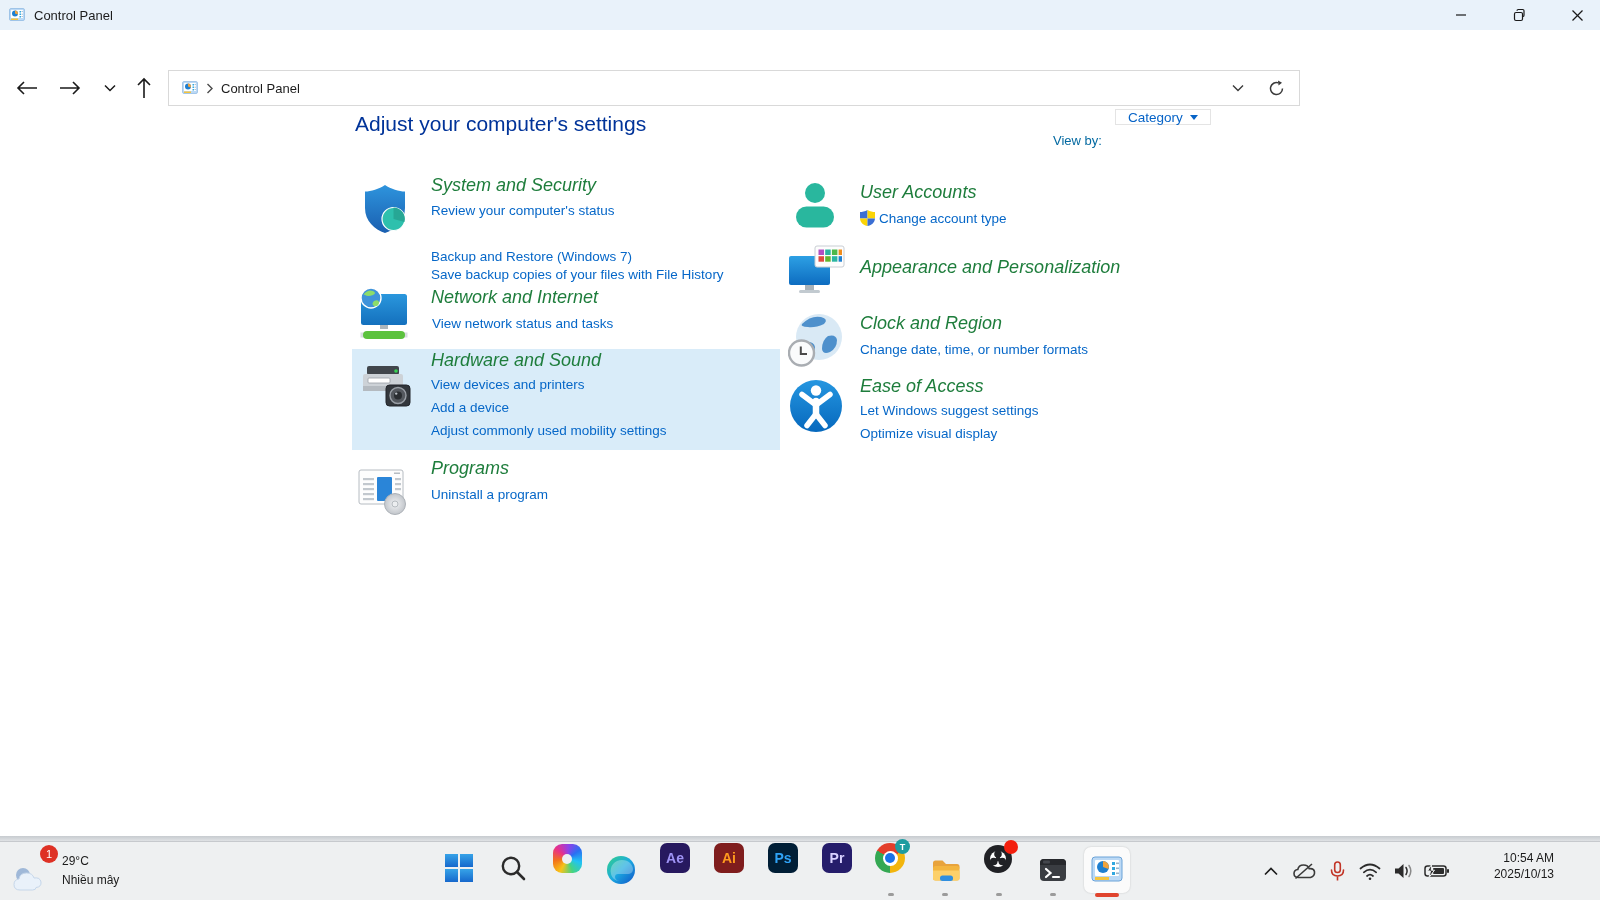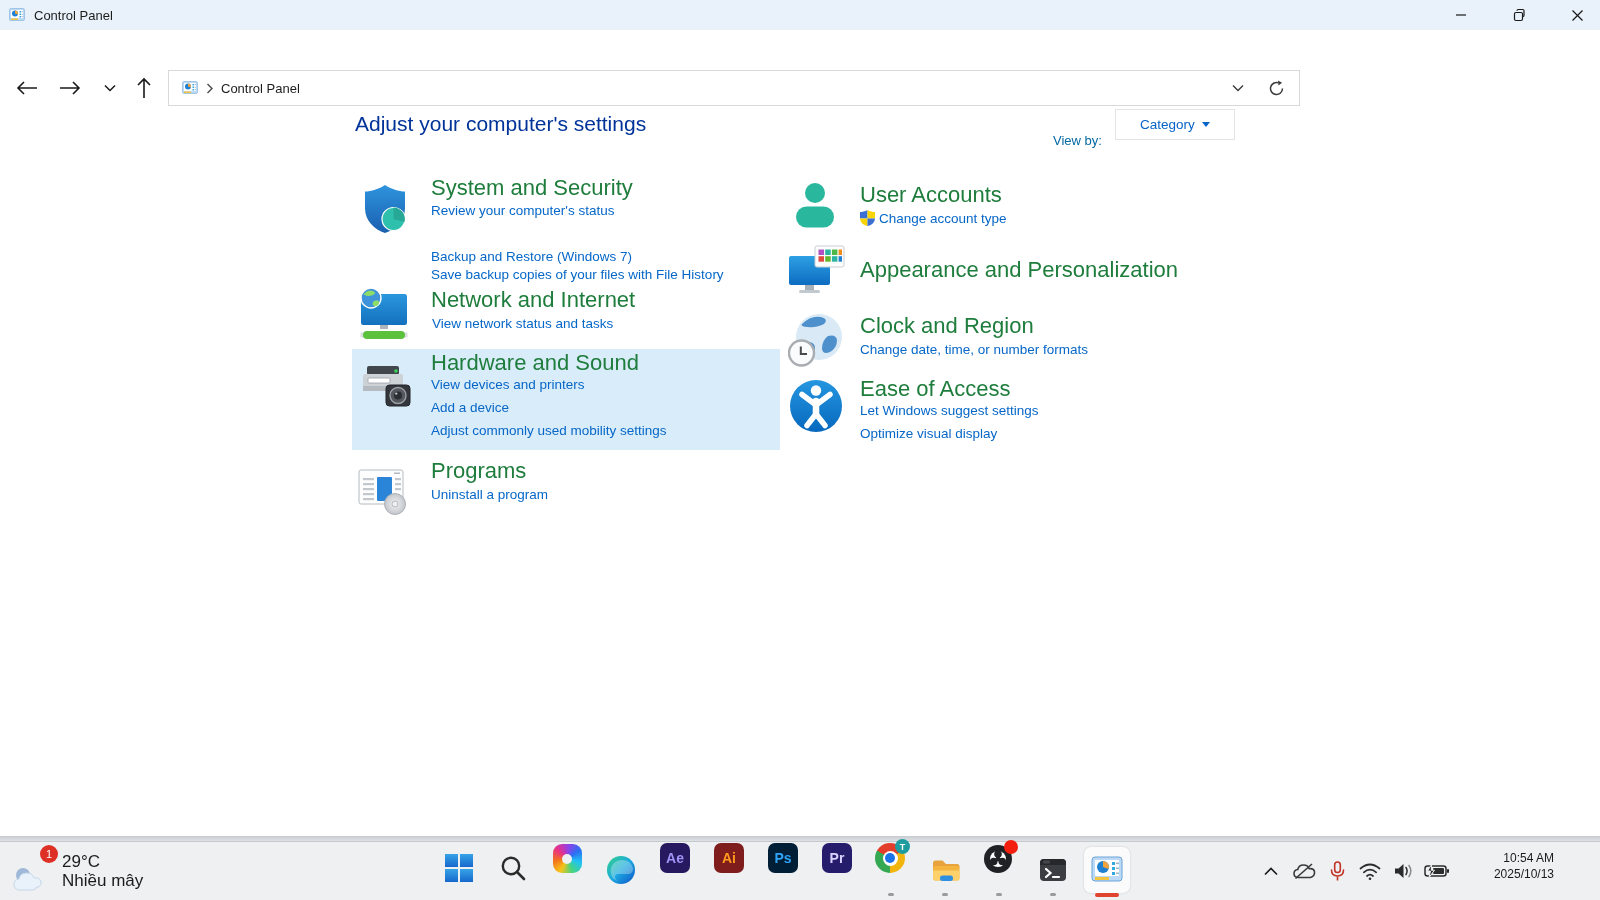--- a/index.html
+++ b/index.html
@@ -24,42 +24,42 @@
   #addr-dd { position:absolute; right:44px; top:0; width:34px; height:34px; display:flex; align-items:center; justify-content:center; }
   #addr-refresh { position:absolute; right:6px; top:0; width:34px; height:34px; display:flex; align-items:center; justify-content:center; }
   #searchbox { position:absolute; left:1310px; top:40px; width:246px; height:36px; border:1px solid #d9d9d9; background:#fff; }
   #searchbox input { width:200px; height:32px; border:0; outline:0; margin-left:11px; font-size:13px; font-family:"Liberation Sans",sans-serif; color:#1c1c1c; }
   #searchbox input::placeholder { color:#767676; }
   #search-ico { position:absolute; right:9px; top:9px; }
 
   
   #page-heading { position:absolute; left:355px; top:112px; font-size:21px; font-weight:400; color:#003399; }
   #viewby-label { position:absolute; left:1053px; top:133px; font-size:13px; color:#0369a1; }
-  #viewby-btn { position:absolute; left:1115px; top:109px; height:31px; padding:0 24px; border:1px solid #e4e4e4; background:#fff; display:flex; align-items:center; gap:7px; }
+  #viewby-btn { position:absolute; left:1115px; top:109px; height:16px; padding:0 12px; border:1px solid #e4e4e4; background:#fff; display:flex; align-items:center; gap:7px; }
   #viewby-value { font-size:13.5px; color:#0663c7; }
   .caret-down { width:0; height:0; border-left:4px solid transparent; border-right:4px solid transparent; border-top:5px solid #0663c7; }
 
   #hl-hardware { position:absolute; left:352px; top:349px; width:428px; height:101px; background:#d9ecf9; }
 
   .cat { position:absolute; }
   .cat .cicon { position:absolute; }
-  .cat .ctitle { position:absolute; font-size:22px; color:#1e7d3c; text-decoration:none; white-space:nowrap; }
+  .cat .ctitle { position:absolute; font-size:18px; color:#1e7d3c; text-decoration:none; white-space:nowrap;font-style:italic; }
   .cat .clink { position:absolute; font-size:13.5px; color:#0667c8; text-decoration:none; white-space:nowrap; }
   .uac-row { position:absolute; display:flex; align-items:center; gap:4px; }
   .uac-row .clink2 { font-size:13.5px; color:#0667c8; text-decoration:none; white-space:nowrap; }
 
   
   #desktop-strip { position:absolute; left:0; top:836px; width:1600px; height:5px; background:linear-gradient(#c7cbcf,#dfe2e5); }
   #taskbar { position:absolute; left:0; top:841px; width:1600px; height:59px; background:#eef0f1; border-top:1px solid #c6c9cd; }
 
   #weather { position:absolute; left:12px; top:2px; display:flex; align-items:center; height:54px; }
   #weather .wicon { position:relative; width:44px; height:44px; }
   #weather .wicon svg { position:absolute; left:0; bottom:2px; }
   #weather-badge { position:absolute; right:-2px; top:-4px; width:18px; height:18px; border-radius:50%; background:#de3125; color:#fff; font-size:11px; display:flex; align-items:center; justify-content:center; }
-  #weather .wtext { margin-left:6px; font-size:17px; line-height:19px; color:#1b1b1b; }
+  #weather .wtext { margin-left:6px; font-size:12px; line-height:19px; color:#1b1b1b; }
 
   #task-apps { position:absolute; left:432px; top:0; height:58px; display:flex; }
   .slot { width:54px; height:58px; position:relative; display:flex; align-items:flex-start; justify-content:center; }
   .slot .app { margin-top:12px; }
   .run-dot { position:absolute; bottom:4px; left:50%; transform:translateX(-50%); width:6px; height:3px; border-radius:2px; background:#9b9b9b; }
   .active-bg { position:absolute; top:5px; left:4px; width:46px; height:46px; background:#fbfbfb; border-radius:7px; box-shadow:0 0 2px rgba(0,0,0,.18); }
   .active-bar { position:absolute; bottom:3px; left:50%; transform:translateX(-50%); width:24px; height:4px; border-radius:2px; background:#e0442e; }
   .adobe-tile { width:30px; height:30px; border-radius:7px; display:flex; align-items:center; justify-content:center; font-weight:bold; font-size:14px; margin-top:1px; }
   #tile-ae { background:#27195f; color:#9f93f5; }
   #tile-ai { background:#7f1d1d; color:#ff9a1e; }

